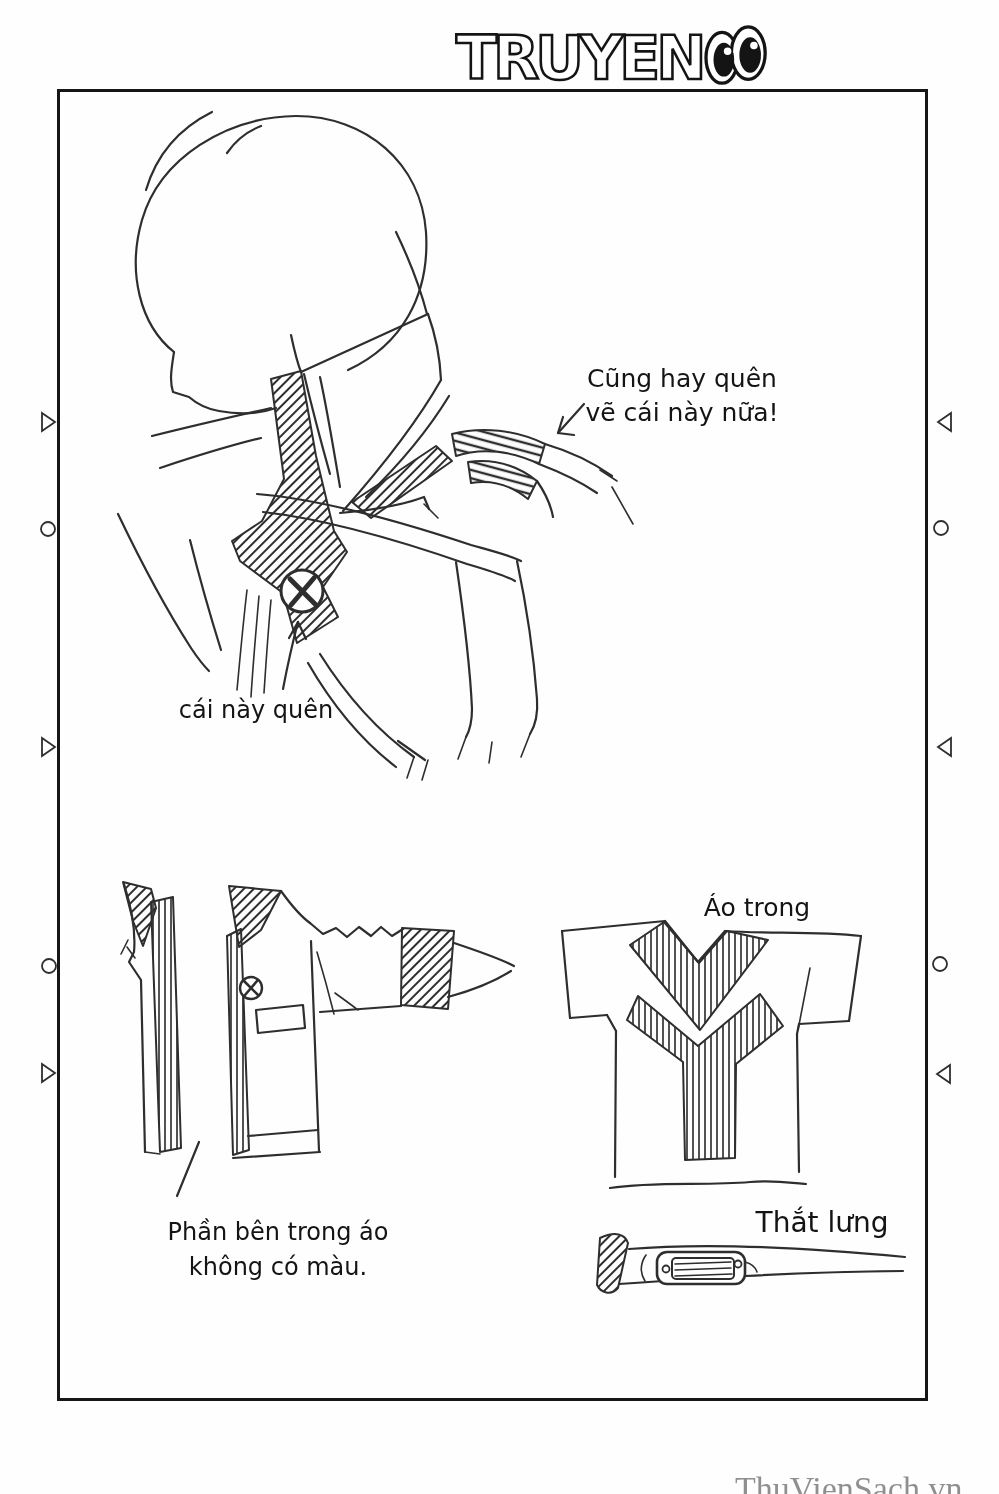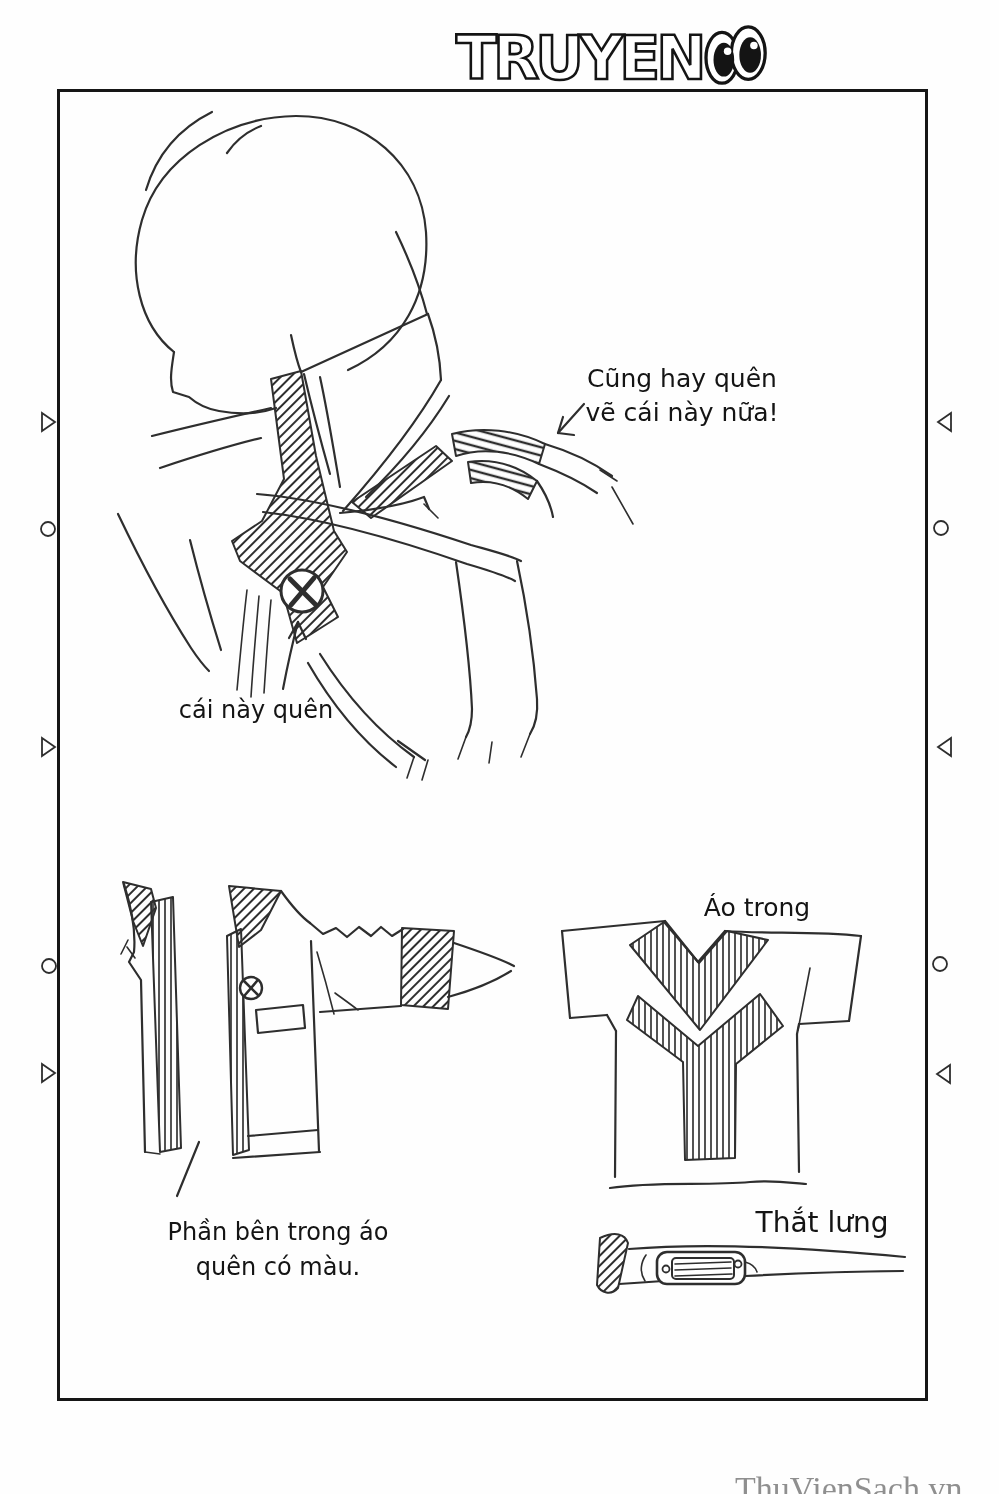--- a/index.html
+++ b/index.html
@@ -212,20 +212,20 @@
   </div>
 
   <div class="note note-button">
     <div>cái này quên</div>
   </div>
 
   <div class="note note-shirt">Áo trong</div>
 
   <div class="note note-jacket">
     <div>Phần bên trong áo</div>
-    <div>quên có màu.</div>
+    <div>không có màu.</div>
   </div>
 
   <div class="note note-belt">Thắt lưng</div>
 
   <div class="watermark">ThuVienSach.vn</div>
 
 </div>
 
 </body></html>

